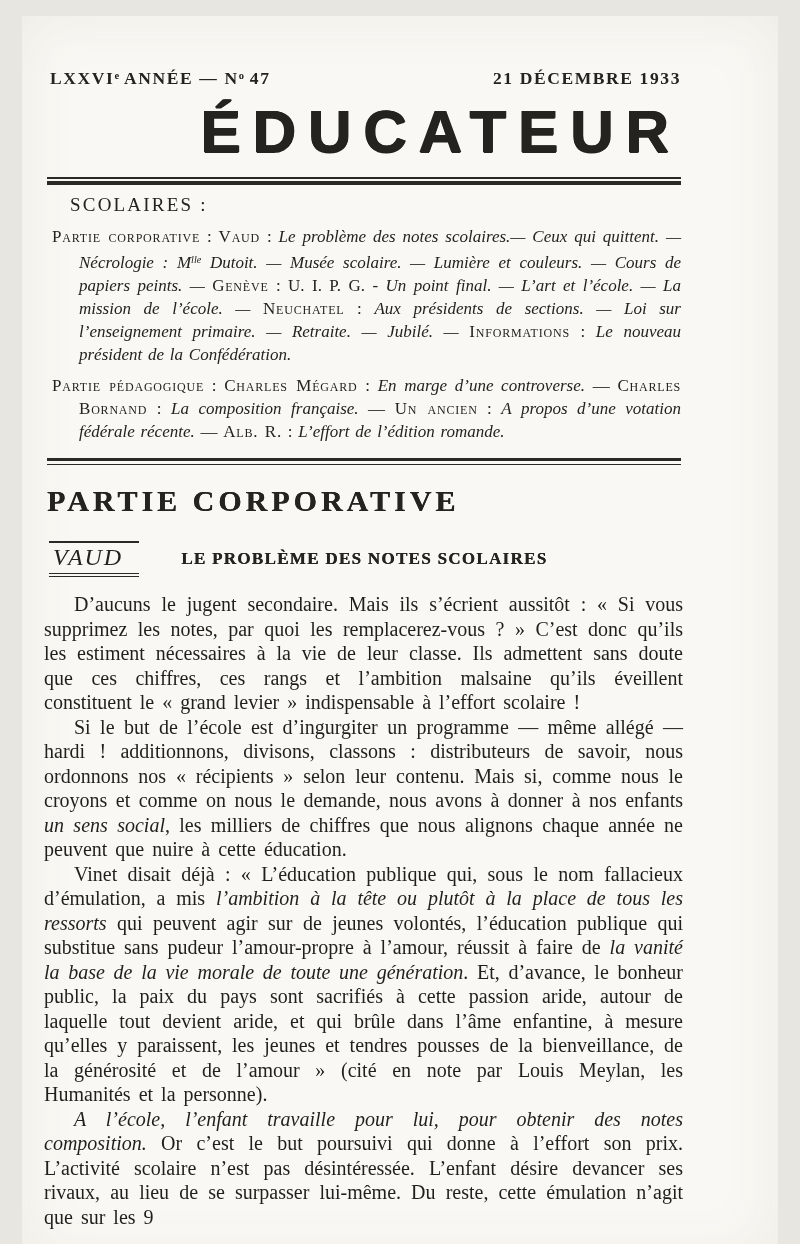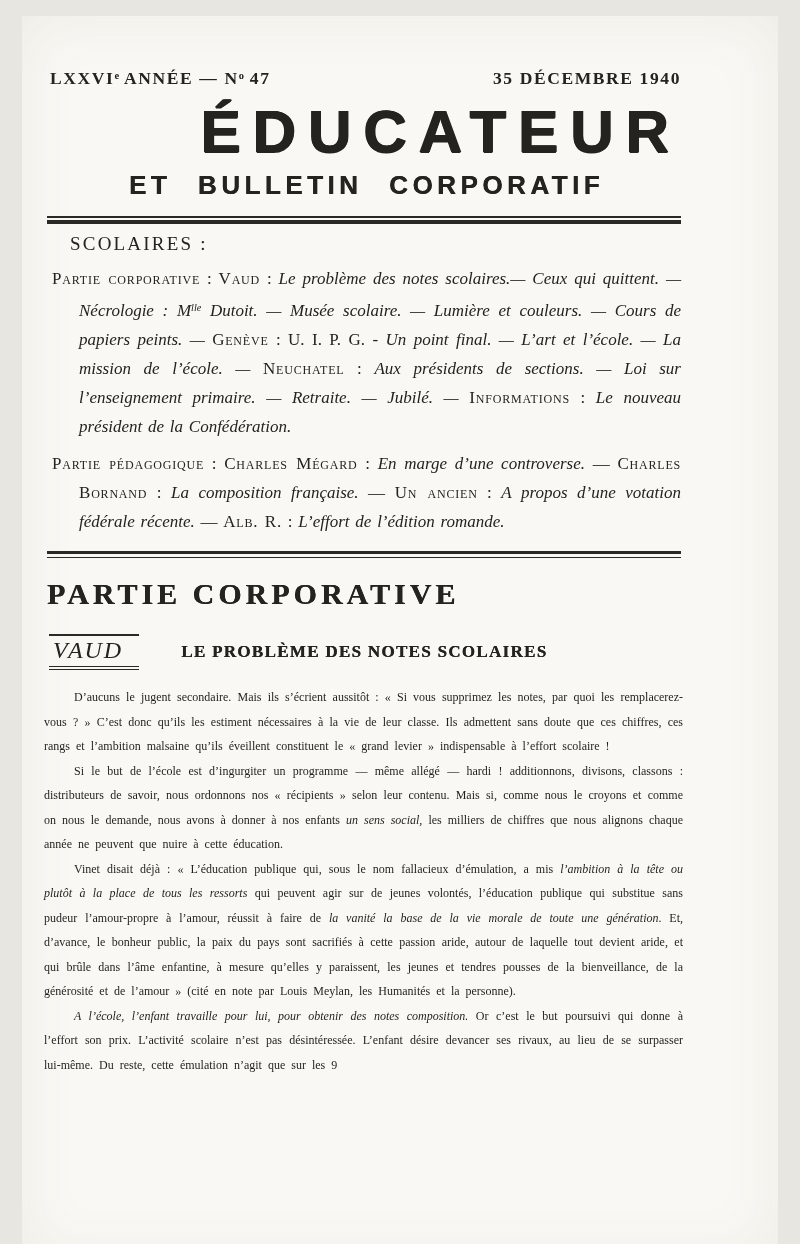--- a/index.html
+++ b/index.html
@@ -61,21 +61,21 @@
   
   .sommaire { margin: 9px 97px 0 30px; }
   .sommaire-label {
     font-size: 19px;
     letter-spacing: 2.2px;
     margin: 0 0 9px 18px;
   }
   .sommaire-entry {
     margin: 0 0 8px 0;
     font-size: 17px;
-    line-height: 29px;
+    line-height: 23px;
     text-align: justify;
     padding-left: 27px;
     text-indent: -27px;
     word-spacing: 1.5px;
   }
 
   
   .seg-r  { font-style: normal; }
   .seg-i  { font-style: italic; }
   .seg-sc { font-style: normal; font-variant: small-caps; letter-spacing: 0.8px; }
@@ -112,42 +112,41 @@
     font-size: 17px;
     font-weight: 700;
     letter-spacing: 1.3px;
     line-height: 1.1;
     text-shadow: 0.3px 0 0 currentColor;
   }
 
   
   .body-text {
     margin: 15px 95px 0 22px;
-    font-size: 12px;
+    font-size: 20px;
     line-height: 24.5px;
     text-align: justify;
     word-spacing: 3px;
     color: #201f1b;
   }
   .body-text p { margin: 0; text-indent: 30px; }
 
   h1, h2, h3, p { margin: 0; }
 </style>
 </head>
 <body>
 
 <div class="page">
 
   <div class="masthead-row">
     <span class="issue"><span class="seg-r">LXXVI</span><span class="seg-sup">e</span><span class="seg-r"> ANNÉE — N</span><span class="seg-sup">o</span><span class="seg-r"> 47</span></span>
-    <span class="date">35 DÉCEMBRE 1940</span>
+    <span class="date">21 DÉCEMBRE 1933</span>
   </div>
 
   <h1 class="pub-title">ÉDUCATEUR</h1>
-  <div class="pub-subtitle">ET BULLETIN CORPORATIF</div>
 
   <div class="rule">
     <div class="thin"></div>
     <div class="gap"></div>
     <div class="thick"></div>
   </div>
 
   <div class="sommaire">
     <div class="sommaire-label">SCOLAIRES :</div>
     <p class="sommaire-entry"><span class="seg-sc">Partie corporative</span><span class="seg-r"> : </span><span class="seg-sc">Vaud</span><span class="seg-r"> : </span><span class="seg-i">Le problème des notes scolaires.— Ceux qui quittent. — Nécrologie : M</span><span class="seg-supi">lle</span><span class="seg-i"> Dutoit. — Musée scolaire. — Lumière et couleurs. — Cours de papiers peints. — </span><span class="seg-sc">Genève</span><span class="seg-r"> : U. I. P. G. - </span><span class="seg-i">Un point final. — L’art et l’école. — La mission de l’école. — </span><span class="seg-sc">Neuchatel</span><span class="seg-r"> : </span><span class="seg-i">Aux présidents de sections. — Loi sur l’enseignement primaire. — Retraite. — Jubilé. — </span><span class="seg-sc">Informations</span><span class="seg-r"> : </span><span class="seg-i">Le nouveau président de la Confédération.</span></p>

